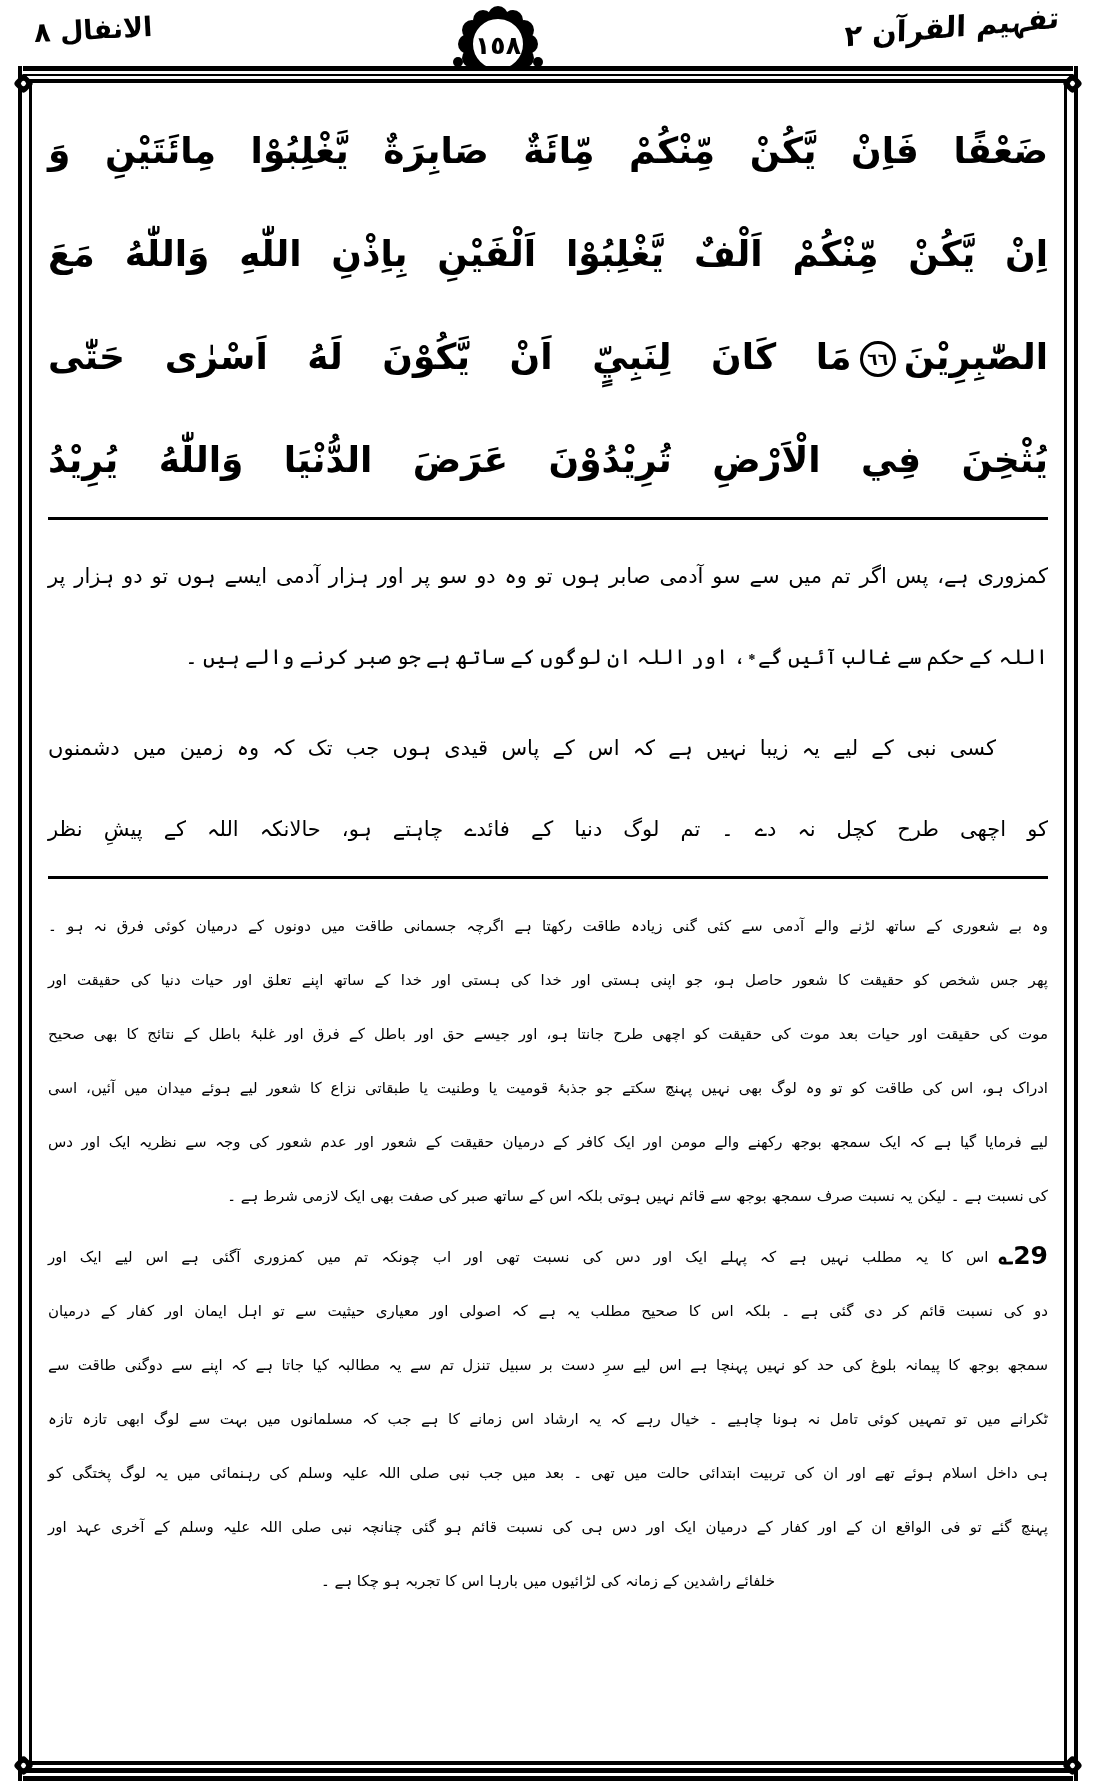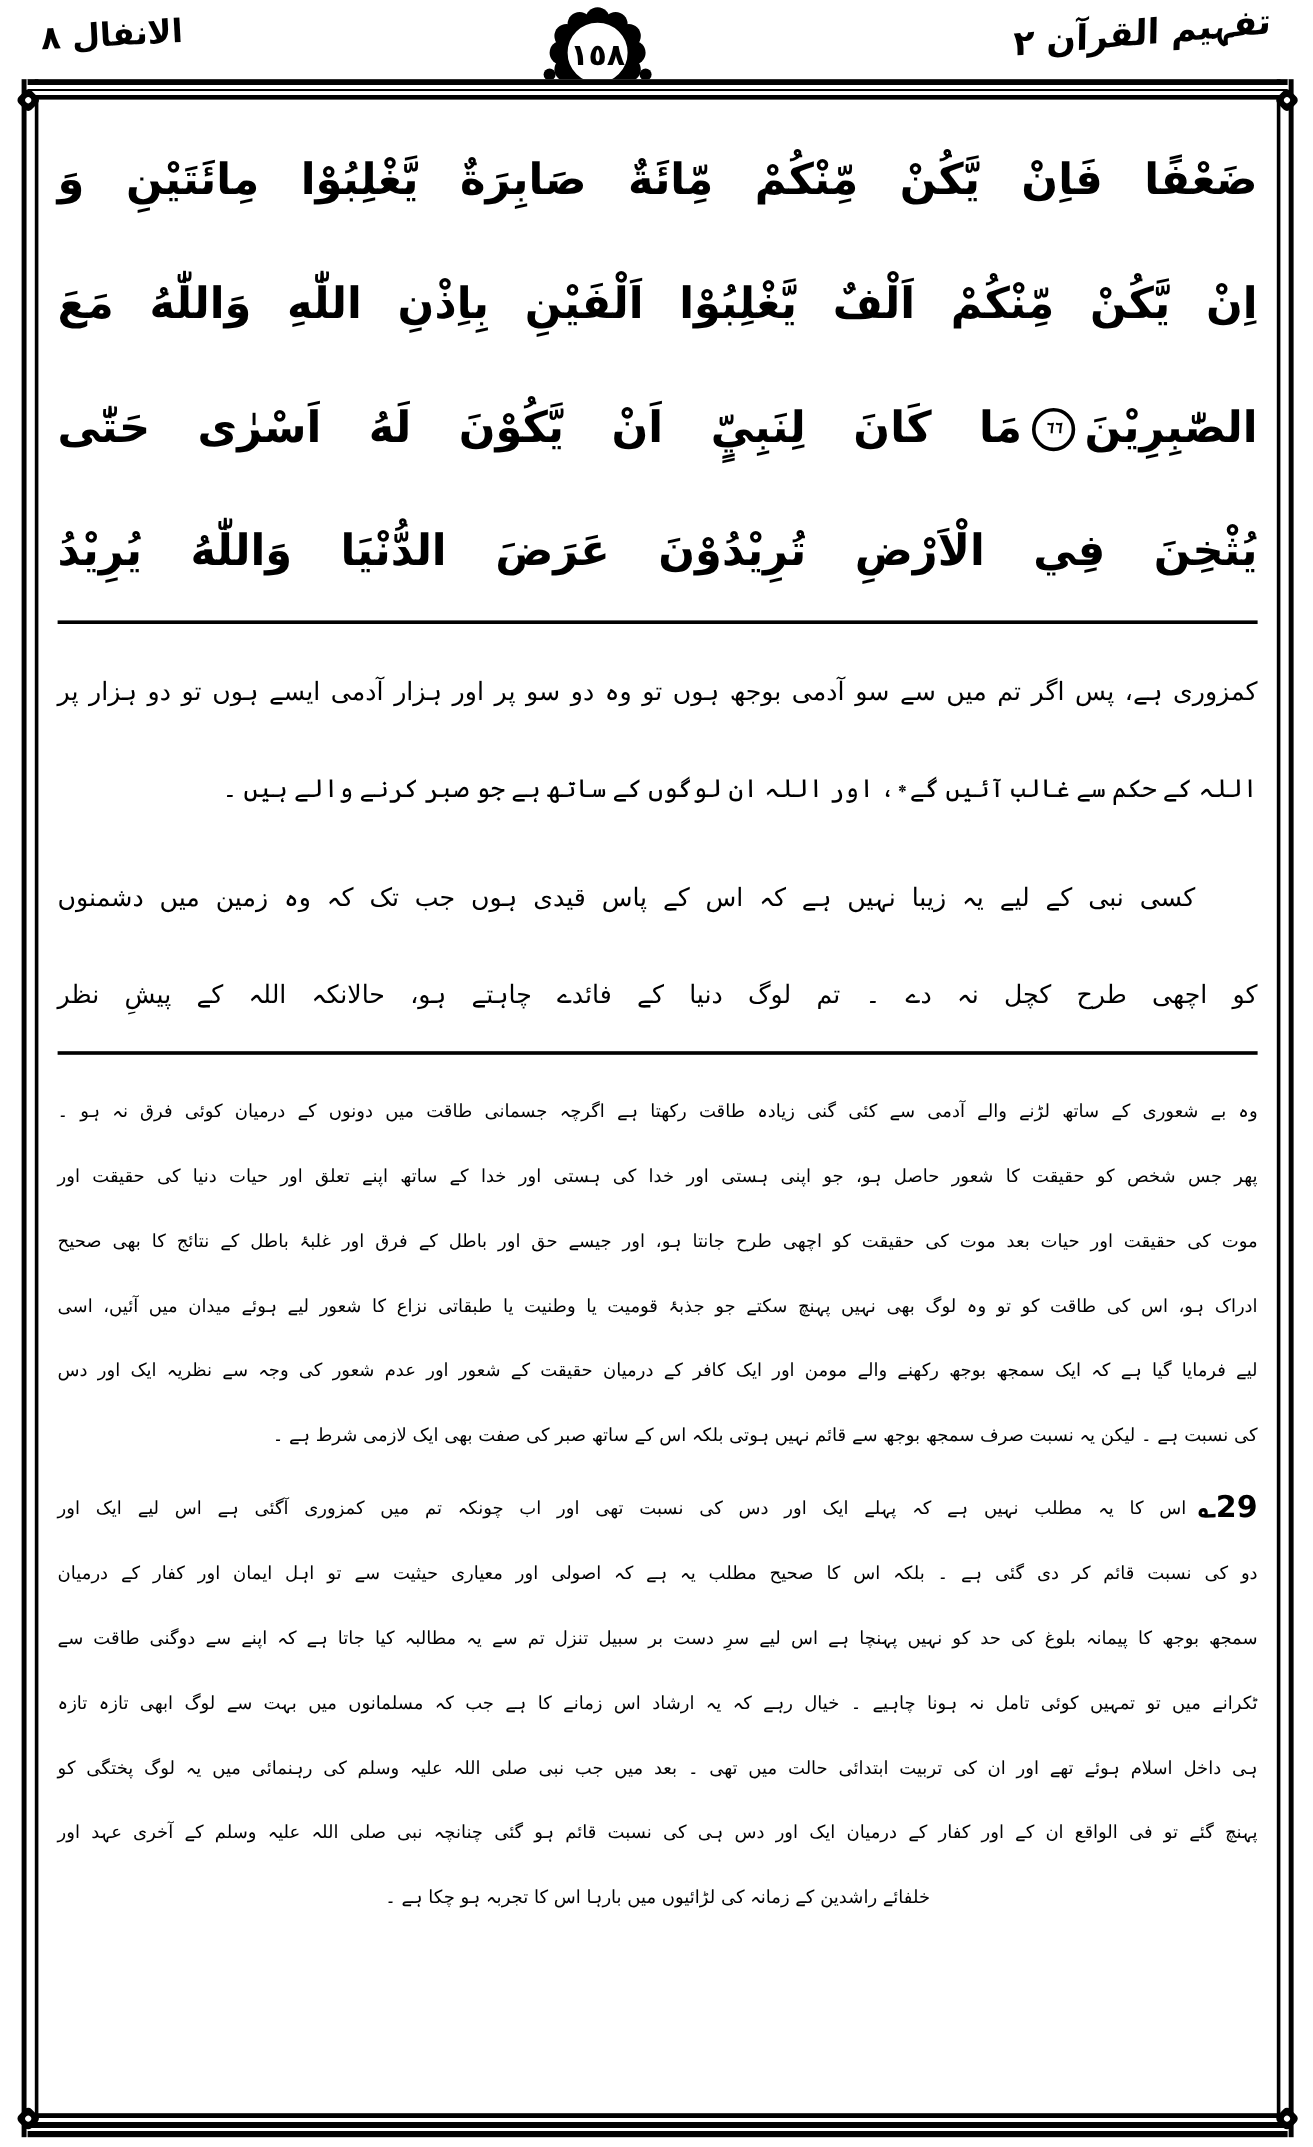--- a/index.html
+++ b/index.html
@@ -68,24 +68,23 @@
 
   
   .quran { padding-top:16px; }
   .q-line {
     font-size:36px; font-weight:bold; line-height:103px;
     direction:rtl; text-align:justify; text-align-last:justify;
   }
   .verse-badge {
     display:inline-block; width:36px; height:36px;
     border:3px solid #000; border-radius:50%;
-    font-size:13px; font-weight:bold; line-height:30px;
+    font-size:17px; font-weight:bold; line-height:30px;
     text-align:center; vertical-align:middle; margin:0 8px;
     text-align-last:center;
-    font-style:italic;
   }
 
   
   .divider {
     border:none; border-top:3px solid #000; margin:6px 0 4px 0;
   }
 
   
   .translation { padding-top:12px; }
   .t-line {
@@ -158,21 +157,21 @@
         <p class="q-line">ضَعْفًا فَاِنْ يَّكُنْ مِّنْكُمْ مِّائَةٌ صَابِرَةٌ يَّغْلِبُوْا مِائَتَيْنِ وَ</p>
         <p class="q-line">اِنْ يَّكُنْ مِّنْكُمْ اَلْفٌ يَّغْلِبُوْا اَلْفَيْنِ بِاِذْنِ اللّٰهِ وَاللّٰهُ مَعَ</p>
         <p class="q-line"><span>الصّٰبِرِيْنَ</span><span class="verse-badge">٦٦</span><span>مَا كَانَ لِنَبِيٍّ اَنْ يَّكُوْنَ لَهُ اَسْرٰى حَتّٰى</span></p>
         <p class="q-line">يُثْخِنَ فِي الْاَرْضِ تُرِيْدُوْنَ عَرَضَ الدُّنْيَا وَاللّٰهُ يُرِيْدُ</p>
       </section>
 
       <hr class="divider">
 
       <section class="translation">
         <div class="para1">
-          <p class="t-line">کمزوری ہے، پس اگر تم میں سے سو آدمی بوجھ ہوں تو وہ دو سو پر اور ہزار آدمی ایسے ہوں تو دو ہزار پر</p>
+          <p class="t-line">کمزوری ہے، پس اگر تم میں سے سو آدمی صابر ہوں تو وہ دو سو پر اور ہزار آدمی ایسے ہوں تو دو ہزار پر</p>
           <p class="t-line para-end">اللہ کے حکم سے غالب آئیں گے٭، اور اللہ ان لوگوں کے ساتھ ہے جو صبر کرنے والے ہیں ۔</p>
         </div>
         <div class="para2">
           <p class="t-line">کسی نبی کے لیے یہ زیبا نہیں ہے کہ اس کے پاس قیدی ہوں جب تک کہ وہ زمین میں دشمنوں</p>
           <p class="t-line">کو اچھی طرح کچل نہ دے ۔ تم لوگ دنیا کے فائدے چاہتے ہو، حالانکہ اللہ کے پیشِ نظر</p>
         </div>
       </section>
 
       <hr class="divider">
 

